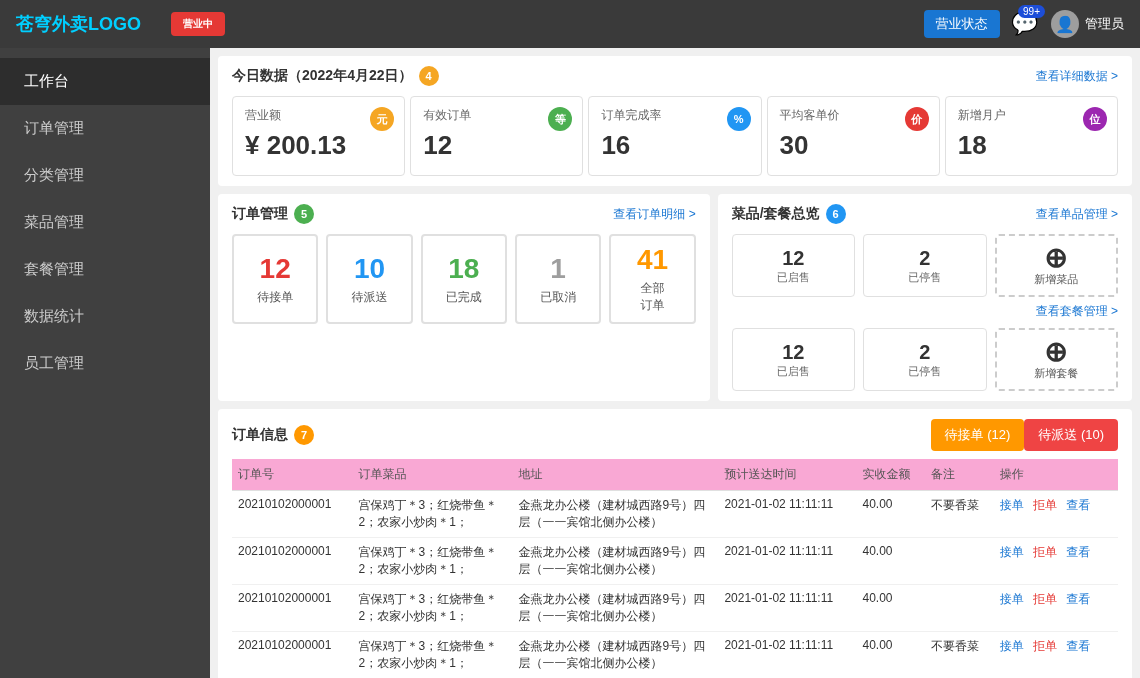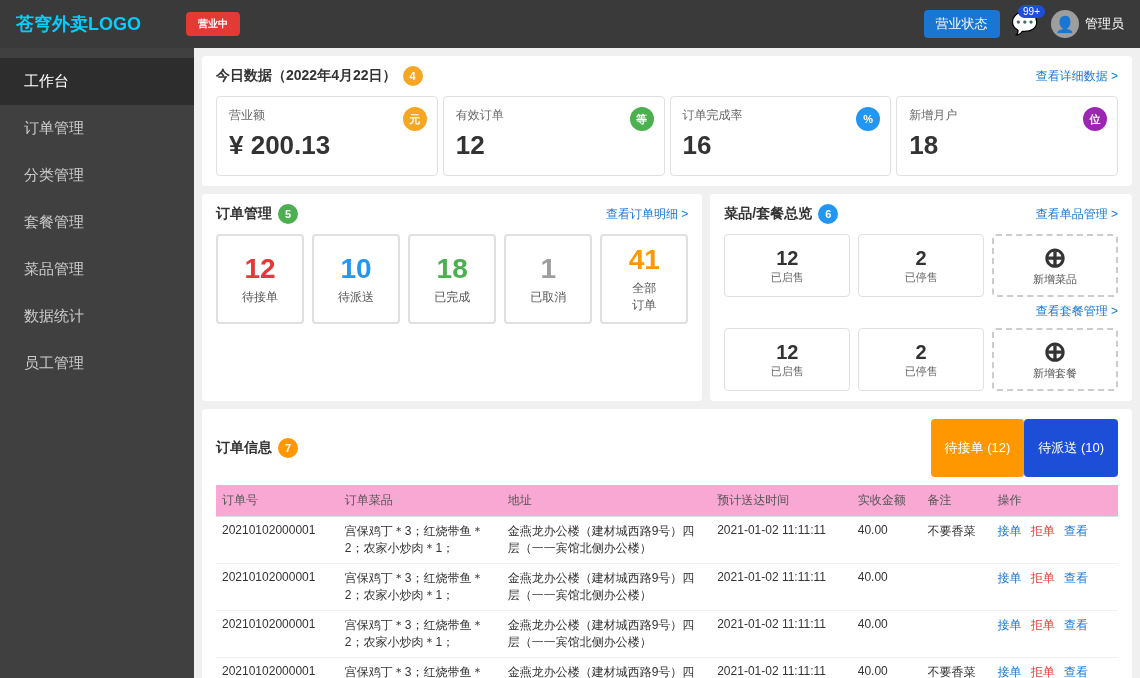--- a/index.html
+++ b/index.html
@@ -48,21 +48,21 @@
       right: -6px;
     }
     .user-info { display: flex; align-items: center; gap: 6px; color: white; cursor: pointer; }
     .user-avatar { width: 28px; height: 28px; border-radius: 50%; background: #9e9e9e; display: flex; align-items: center; justify-content: center; font-size: 16px; }
 
     
     .main-layout { display: flex; flex: 1; overflow: hidden; }
 
     
     .sidebar {
-      width: 194px;
+      width: 210px;
       background: #404040;
       color: #ccc;
       flex-shrink: 0;
       padding-top: 10px;
     }
     .sidebar-item {
       padding: 14px 24px;
       font-size: 15px;
       cursor: pointer;
       color: #ccc;
@@ -195,30 +195,30 @@
     
     .order-info-section { background: white; border-radius: 4px; padding: 10px 14px; }
     .order-info-header {
       display: flex;
       align-items: center;
       justify-content: space-between;
       margin-bottom: 8px;
     }
     .order-actions { display: flex; }
     .btn-pending { background: #ff9800; color: white; border: none; padding: 5px 14px; border-radius: 4px; cursor: pointer; font-size: 13px; }
-    .btn-dispatch { background: #1d4ed8; color: white; border: none; padding: 20px 14px; border-radius: 4px; cursor: pointer; font-size: 13px; }
+    .btn-dispatch { background: #ef4444; color: white; border: none; padding: 7px 14px; border-radius: 4px; cursor: pointer; font-size: 13px; }
 
     table { width: 100%; border-collapse: collapse; font-size: 12px; }
     thead tr { background: #f9a8d4; }
     th { padding: 7px 6px; text-align: left; color: #555; font-weight: normal; border-bottom: 1px solid #e0e0e0; }
     td { padding: 6px 6px; border-bottom: 1px solid #f0f0f0; color: #333; vertical-align: top; }
     .action-link { color: #1976d2; cursor: pointer; margin-right: 6px; }
     .action-link-red { color: #e53935; cursor: pointer; margin-right: 6px; }
 
-    .header-center { display: flex; align-items: center; gap: 23px; }
+    .header-center { display: flex; align-items: center; gap: 8px; }
   </style>
 </head>
 <body>
 
 <div class="header">
   <div class="header-center">
     <span class="header-logo">苍穹外卖LOGO</span>
     <span class="header-status-badge">营业中</span>
   </div>
   <div class="header-right">
@@ -233,22 +233,22 @@
     </div>
   </div>
 </div>
 
 <div class="main-layout">
 
   <div class="sidebar">
     <div class="sidebar-item active">工作台</div>
     <div class="sidebar-item">订单管理</div>
     <div class="sidebar-item">分类管理</div>
+    <div class="sidebar-item">菜品管理</div>
     <div class="sidebar-item">套餐管理</div>
-    <div class="sidebar-item">菜品管理</div>
     <div class="sidebar-item">数据统计</div>
     <div class="sidebar-item">员工管理</div>
   </div>
 
   <div class="content">
 
     <div class="section">
       <div class="section-header">
         <div class="section-title">
           <span>今日数据（2022年4月22日）</span>
@@ -269,20 +269,25 @@
           <div class="today-card-value">12</div>
           <div class="today-card-icon icon-equal">等</div>
         </div>
 
         <div class="today-card">
           <div class="today-card-label">订单完成率</div>
           <div class="today-card-value">16</div>
           <div class="today-card-icon icon-percent">%</div>
         </div>
 
+        <div class="today-card">
+          <div class="today-card-label">平均客单价</div>
+          <div class="today-card-value">30</div>
+          <div class="today-card-icon icon-price">价</div>
+        </div>
 
         <div class="today-card">
           <div class="today-card-label">新增月户</div>
           <div class="today-card-value">18</div>
           <div class="today-card-icon icon-user">位</div>
         </div>
       </div>
     </div>
 
     <div class="mid-section">

